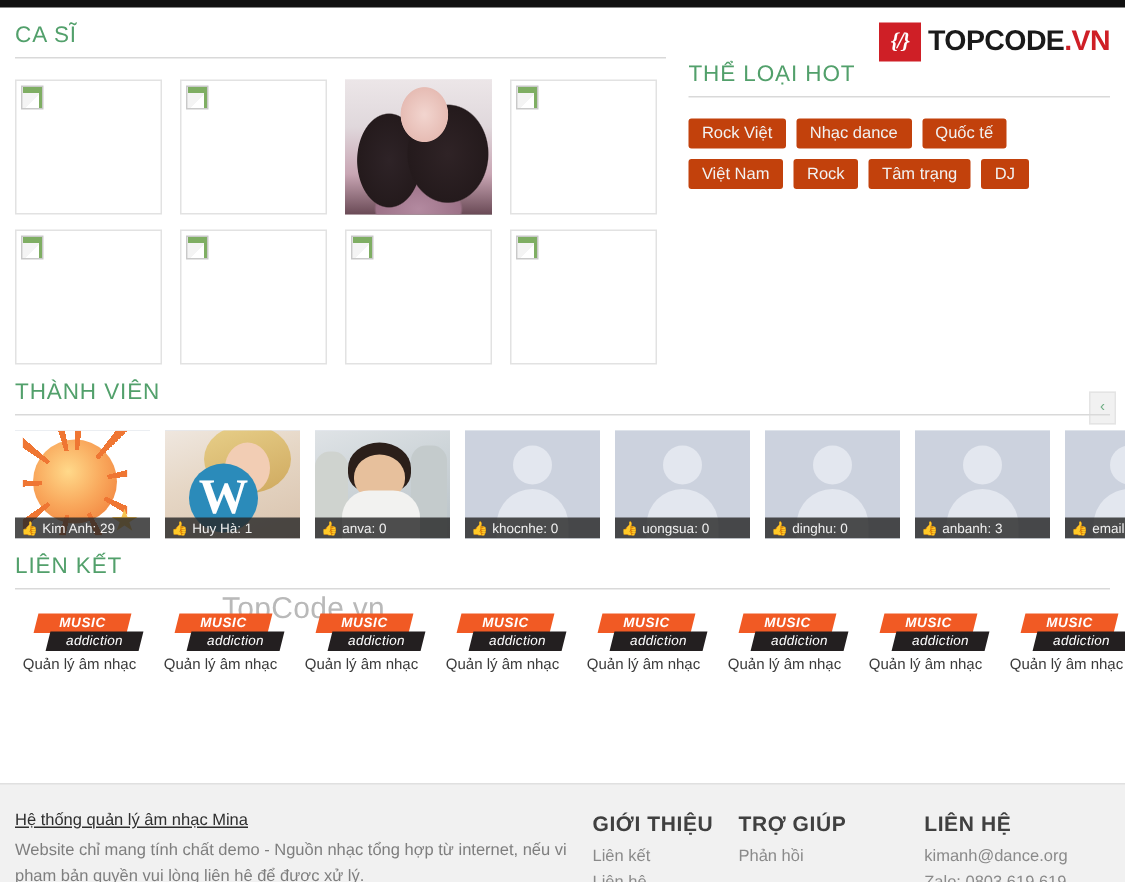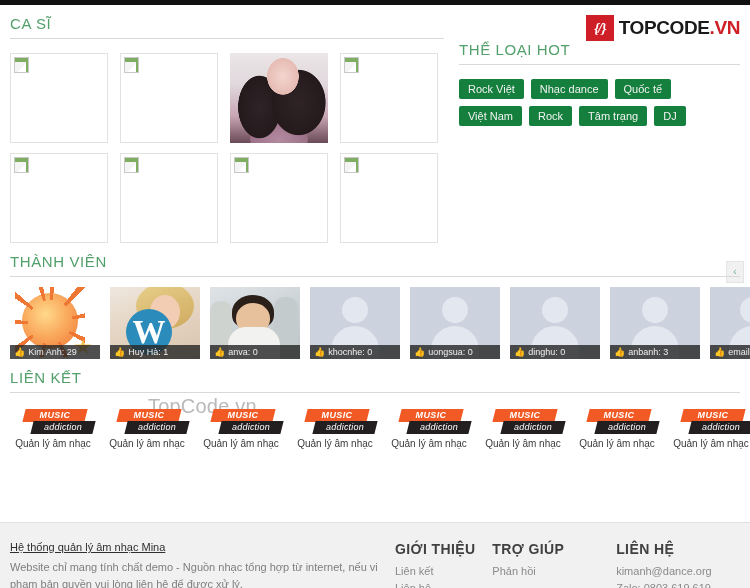--- a/index.html
+++ b/index.html
@@ -63,21 +63,21 @@
       radial-gradient(ellipse 26px 30px at 54% 26%, #f2d5cf 0%, #e6bcb4 60%, transparent 62%),
       radial-gradient(ellipse 38px 46px at 70% 55%, #2f2326 0%, #241a1c 70%, transparent 72%),
       radial-gradient(ellipse 30px 44px at 30% 60%, #2e2327 0%, #241a1c 70%, transparent 72%),
       radial-gradient(ellipse 40px 26px at 50% 96%, #b38aa0 0%, #9d7288 70%, transparent 74%),
       linear-gradient(180deg,#ece6e8 0%, #e0d8dc 35%, #c9a6b4 70%, #6a4a56 100%);
   }
 
   
   .tags{display:flex;flex-wrap:wrap;gap:7px;padding-top:4px;}
   .tag{
-    background:#15803d;color:#f2f2f2;font-size:11px;
+    background:#c2410c;color:#f2f2f2;font-size:11px;
     padding:4px 9px;border-radius:2px;white-space:nowrap;
   }
 
   
   .carousel-nav{
     position:absolute;right:6px;top:256px;width:16px;height:20px;
     background:#f1f1f1;border:1px solid #e4e4e4;
     display:flex;align-items:center;justify-content:center;
     color:#6fae85;font-size:10px;line-height:1;
   }

